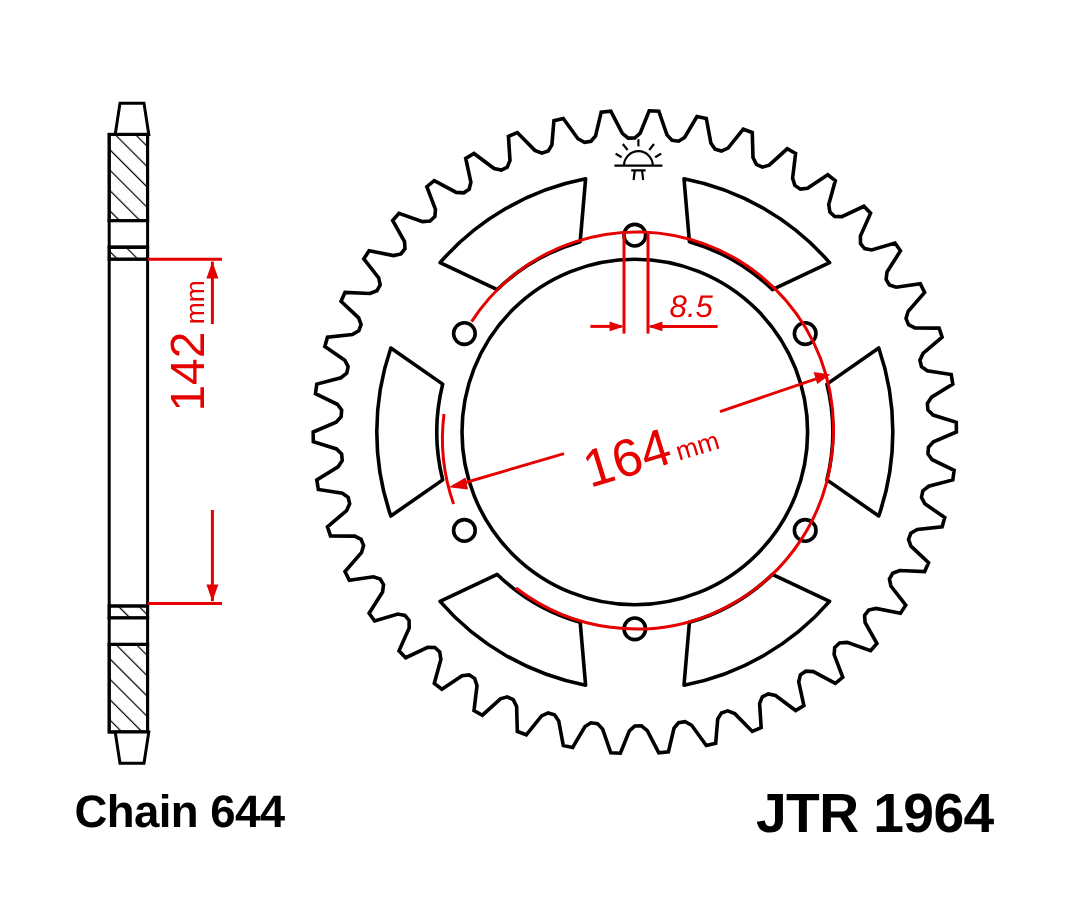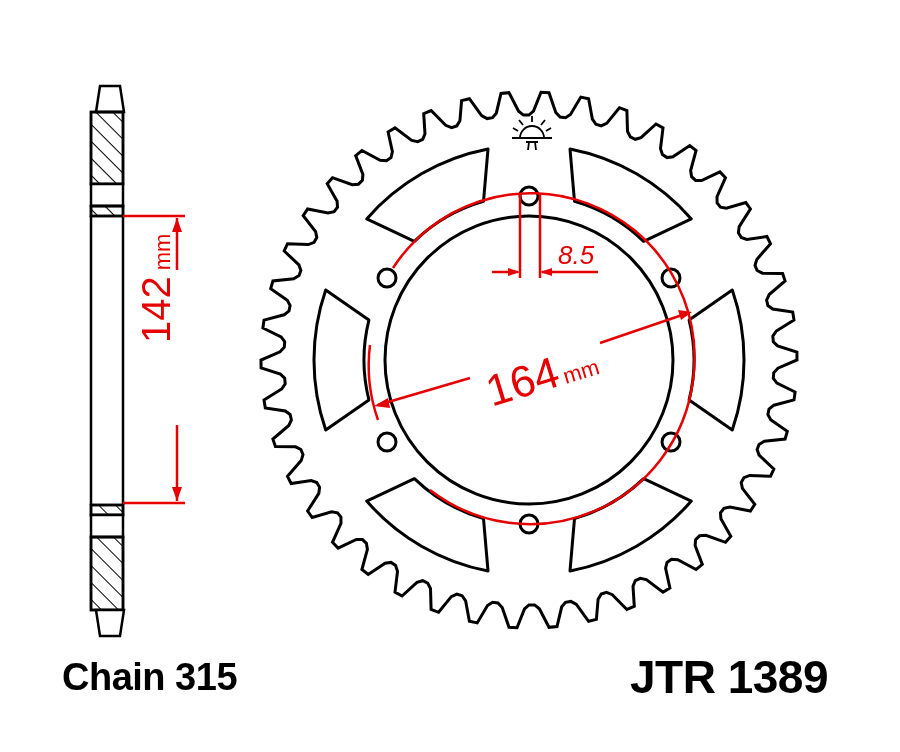--- a/index.html
+++ b/index.html
@@ -96,14 +96,14 @@
 
   <g stroke="#e60000" stroke-width="2.5" fill="#e60000">
     <line x1="378" y1="405" x2="470" y2="378"></line>
     <line x1="600" y1="343" x2="688" y2="313"></line>
     <polygon points="374,406 388,398 390,408" stroke="none"></polygon>
     <polygon points="692,312 678,310 681,320" stroke="none"></polygon>
   </g>
   <text x="480" y="392" transform="rotate(-17 535 360)" fill="#e60000" font-family="Liberation Sans, sans-serif" font-size="44"><tspan>164</tspan><tspan font-size="22" dx="4">mm</tspan></text>
 </svg>
 
-<div id="chain-label" class="label">Chain 315</div>
-<div id="part-label" class="label">JTR 1389</div>
+<div id="chain-label" class="label">Chain 644</div>
+<div id="part-label" class="label">JTR 1964</div>
 
 </body></html>

